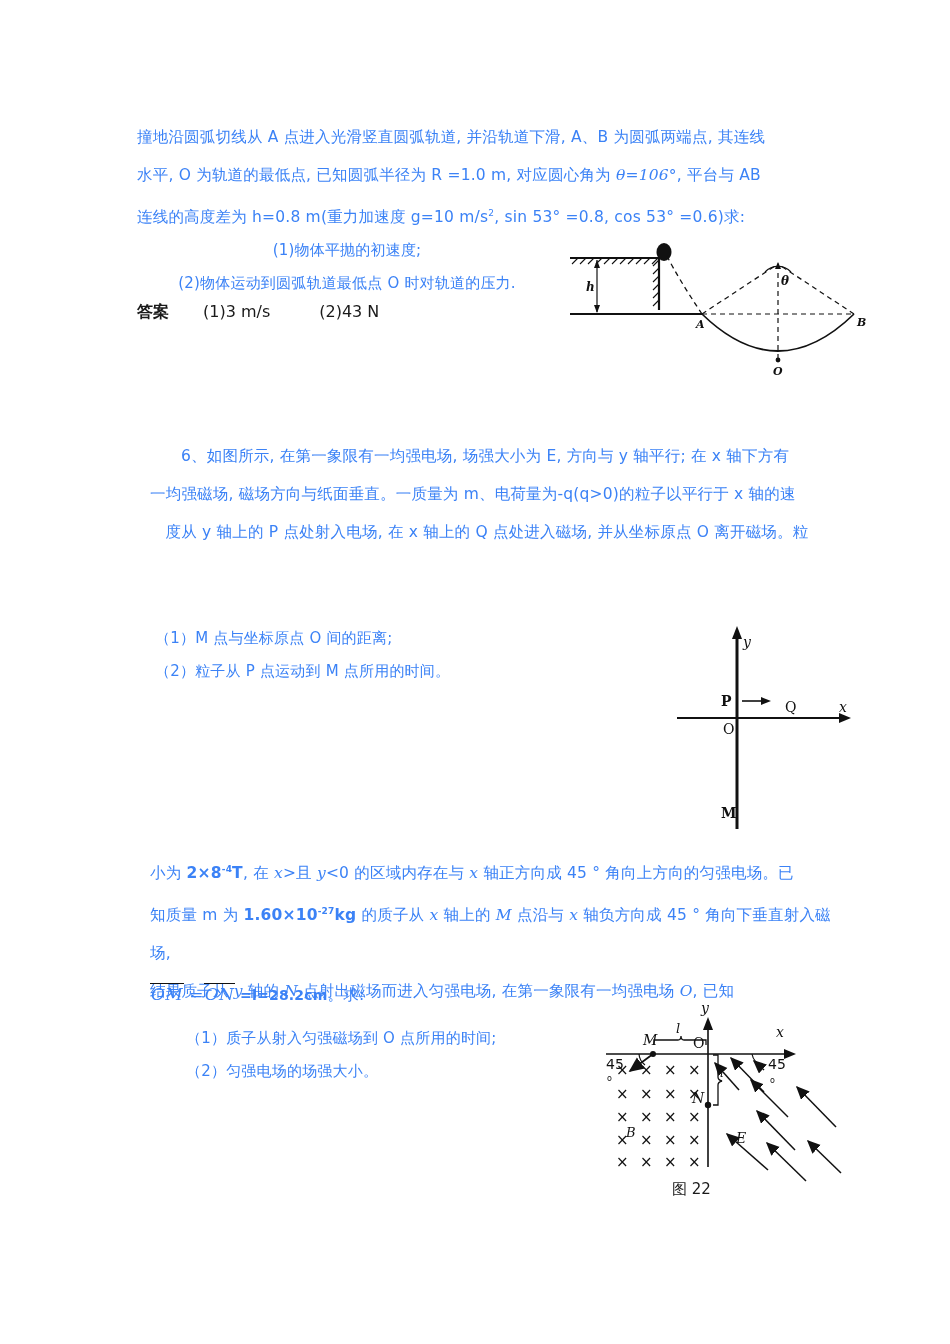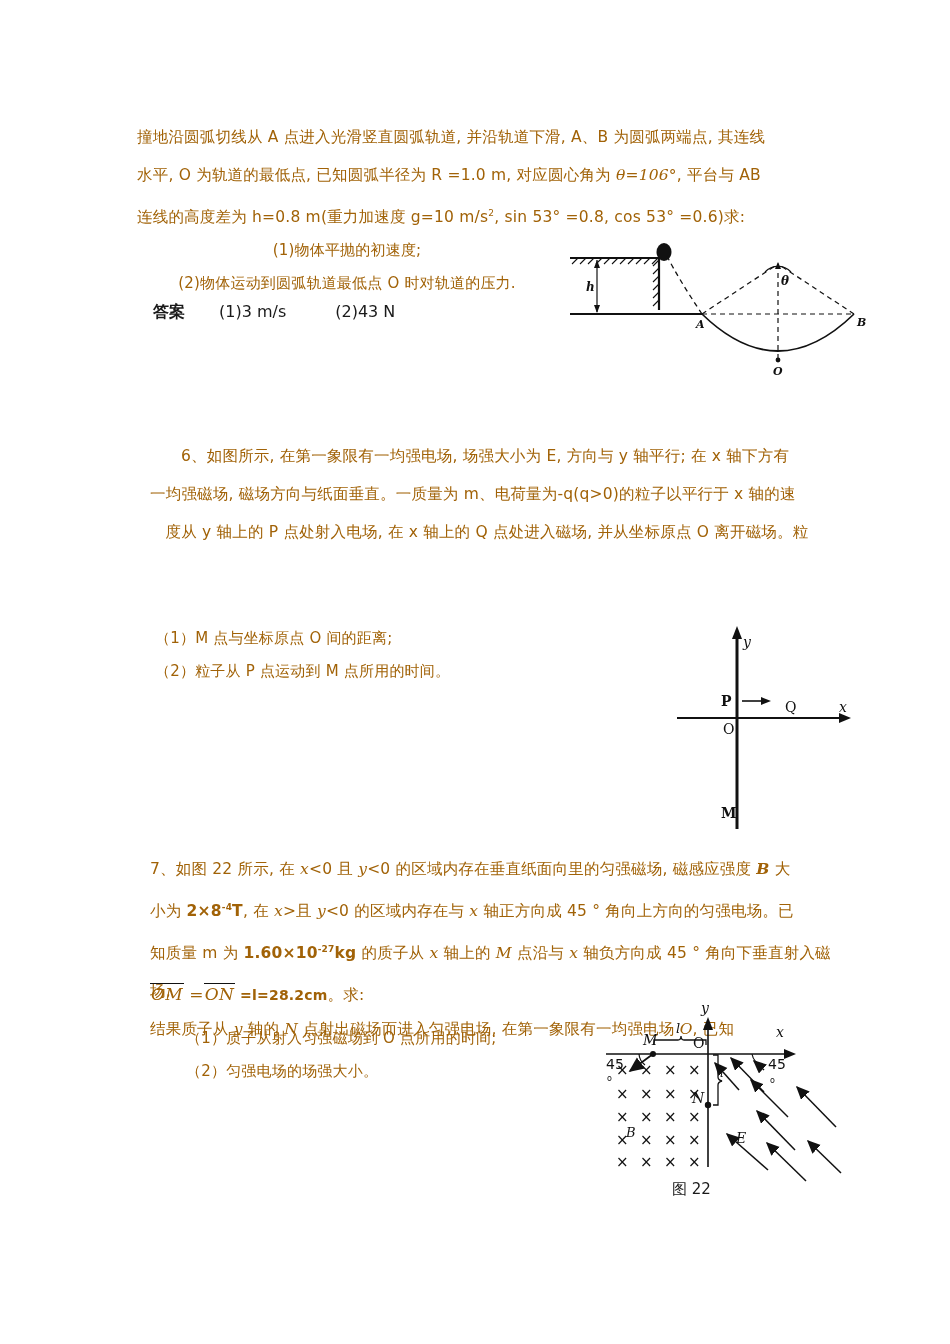--- a/index.html
+++ b/index.html
@@ -11,21 +11,21 @@
     position:relative;
     overflow:hidden;
   }
   .page { position:relative; width:950px; height:1344px; padding:0; }
 
   
   .para {
     font-size:15.5px;
     line-height:38px;
     letter-spacing:0.2px;
-    color:#a16207;
+    color:#3b82f6;
   }
   .indent { text-indent:2em; }
   .sub { font-size:15px; line-height:33px; }
   .bold { font-weight:bold; }
   sup { font-size:9px; vertical-align:super; }
   .ital { font-style:italic; font-family:"DejaVu Serif","Liberation Serif",serif; }
   .math { font-family:"DejaVu Serif","Liberation Serif",serif; font-style:italic; font-size:19px; }
   .ovl { border-top:1.2px solid #111; padding:0 1px; }
 
   
@@ -69,21 +69,21 @@
       <span>连线的高度差为 h=0.8  m(重力加速度 g=10  m/s</span><sup>2</sup><span>, sin 53° =0.8, cos 53° =0.6)求:</span>
     </div>
   </div>
 
   <div id="q1subs">
     <div class="para sub">(1)物体平抛的初速度;</div>
     <div class="para sub">(2)物体运动到圆弧轨道最低点 O 时对轨道的压力.</div>
   </div>
 
   <div id="ans1">
-    <span style="margin-right:34px;margin-left:16px;">答案</span><span style="margin-right:49px;font-weight:normal;">(1)3  m/s</span><span style="font-weight:normal;">(2)43  N</span>
+    <span style="margin-right:34px;">答案</span><span style="margin-right:49px;font-weight:normal;">(1)3  m/s</span><span style="font-weight:normal;">(2)43  N</span>
   </div>
 
   <div id="fig1" class="fig">
     <svg width="390" height="140" viewBox="0 0 390 140">
 
       <line x1="78" y1="20" x2="168" y2="20" stroke="#111" stroke-width="2.2"></line>
 
       <g stroke="#111" stroke-width="1.1">
         <line x1="80" y1="26" x2="86" y2="20"></line>
           <line x1="88" y1="26" x2="94" y2="20"></line>
@@ -167,23 +167,20 @@
       <text x="118" y="25" font-family="DejaVu Serif, serif" font-style="italic" font-size="14" fill="#111">y</text>
       <text x="214" y="90" font-family="DejaVu Serif, serif" font-style="italic" font-size="14" fill="#111">x</text>
       <text x="96" y="84" font-family="DejaVu Serif, serif" font-weight="bold" font-size="14" fill="#111">P</text>
       <text x="98" y="112" font-family="DejaVu Serif, serif" font-size="14" fill="#111">O</text>
       <text x="160" y="90" font-family="DejaVu Serif, serif" font-size="14" fill="#111">Q</text>
       <text x="96" y="196" font-family="DejaVu Serif, serif" font-weight="bold" font-size="14" fill="#111">M</text>
     </svg>
   </div>
 
   <div id="block7">
-    <div class="para">
-      <span>7、如图 22 所示, 在 </span><span class="ital">x</span><span>&lt;0 且 </span><span class="ital">y</span><span>&lt;0 的区域内存在垂直纸面向里的匀强磁场, 磁感应强度 </span><span class="ital bold">B</span><span> 大</span>
-    </div>
     <div class="para">
       <span>小为 </span><span class="bold">2×8</span><sup class="bold">-4</sup><span class="bold">T</span><span>, 在 </span><span class="ital">x</span><span>&gt;且 </span><span class="ital">y</span><span>&lt;0 的区域内存在与 </span><span class="ital">x</span><span> 轴正方向成 45 ° 角向上方向的匀强电场。已</span>
     </div>
     <div class="para">
       <span>知质量 m 为 </span><span class="bold">1.60×10</span><sup class="bold">-27</sup><span class="bold">kg</span><span> 的质子从 </span><span class="ital">x</span><span> 轴上的 </span><span class="ital">M</span><span> 点沿与 </span><span class="ital">x</span><span> 轴负方向成 45 ° 角向下垂直射入磁场,</span>
     </div>
     <div class="para">
       <span>结果质子从 </span><span class="ital">y</span><span> 轴的 </span><span class="ital">N</span><span> 点射出磁场而进入匀强电场, 在第一象限有一均强电场 </span><span class="ital">O</span><span>, 已知</span>
     </div>
   </div>

